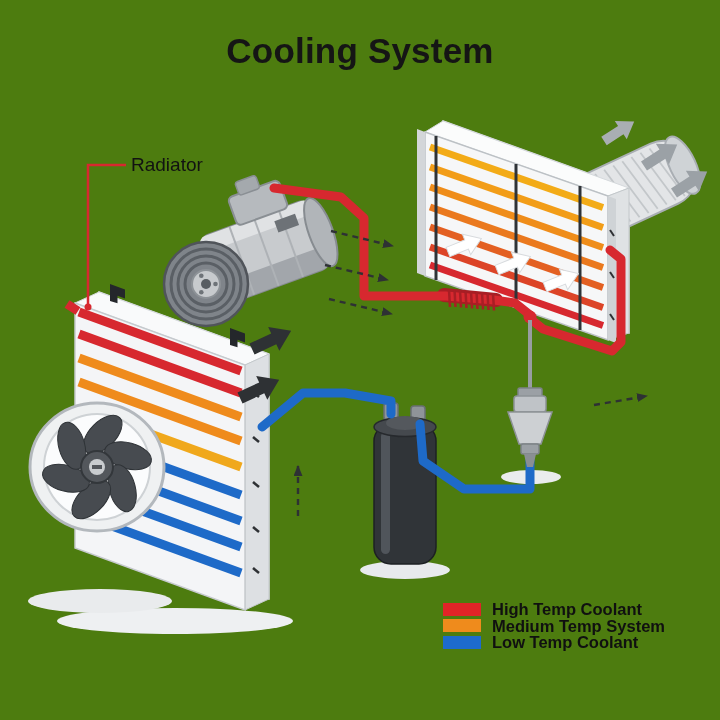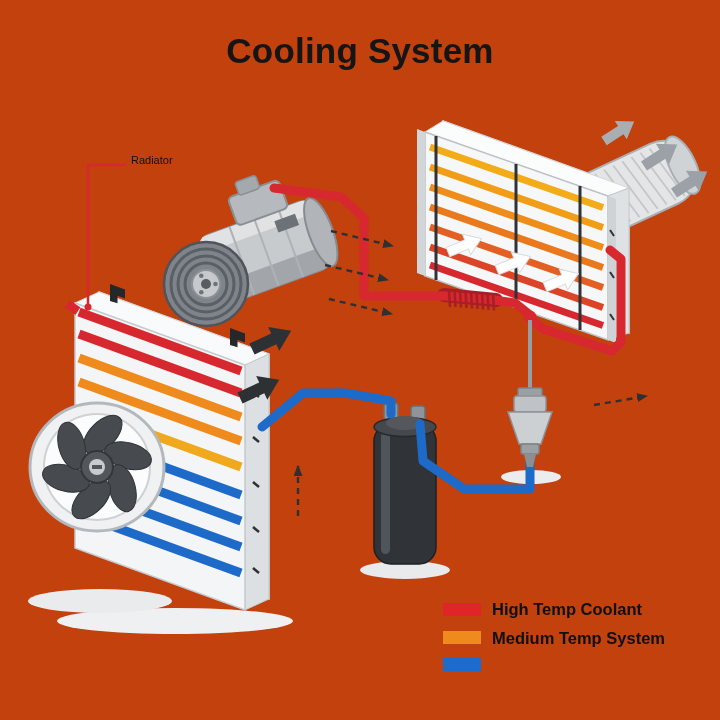--- a/index.html
+++ b/index.html
@@ -1,28 +1,28 @@
 <!DOCTYPE html>
 <html style="--c-high: #d7282f; --c-med: #ef8b1c; --c-low: #1e6ac8;"><head>
 <meta charset="utf-8">
 <style>
   html,body{margin:0;padding:0;background:#ffffff;}
   .stage{
-    position:relative;width:720px;height:720px;background:#c2410c;overflow:hidden;
+    position:relative;width:720px;height:720px;background:#4d7c0f;overflow:hidden;
     font-family:"Liberation Sans", sans-serif;color:#141414;
   }
   .title{
     position:absolute;top:31px;left:0;right:0;margin:0;text-align:center;
     font-size:35px;font-weight:800;letter-spacing:0.2px;color:#151515;
   }
   .radiator-label{
-    position:absolute;top:154px;left:131px;font-size:11px;font-weight:500;color:#121212;
+    position:absolute;top:154px;left:131px;font-size:19px;font-weight:500;color:#121212;
   }
   .diagram{position:absolute;top:0;left:0;}
-  .legend{position:absolute;left:443px;top:601px;display:flex;flex-direction:column;gap:12px;}
+  .legend{position:absolute;left:443px;top:601px;display:flex;flex-direction:column;gap:0;}
   .legend-row{display:flex;align-items:center;}
   .swatch{width:38px;height:13px;margin-right:11px;flex:0 0 auto;background:#999;}
   .legend-text{font-size:16.5px;font-weight:600;color:#101010;line-height:1;}
   
   .pipe{fill:none;stroke-width:9;stroke-linejoin:round;stroke-linecap:round;}
   .pipe-high{stroke:var(--c-high,#d7282f);}
   .pipe-low{stroke:var(--c-low,#1e6ac8);}
   .stripe{stroke-width:9;stroke-linecap:butt;}
   .st-high{stroke:var(--c-high,#d7282f);}
   .st-med{stroke:var(--c-med,#ef8b1c);}
@@ -255,16 +255,17 @@
     <div class="legend-row">
       <span class="swatch" style="background: rgb(224, 36, 39);"></span>
       <span class="legend-text">High Temp Coolant</span>
     </div>
     <div class="legend-row">
       <span class="swatch" style="background: rgb(239, 139, 28);"></span>
       <span class="legend-text">Medium Temp System</span>
     </div>
     <div class="legend-row">
       <span class="swatch" style="background: rgb(29, 107, 205);"></span>
+      <span class="legend-text">Low Temp Coolant</span>
     </div>
   </div>
 
 </div>
 
 </body></html>

